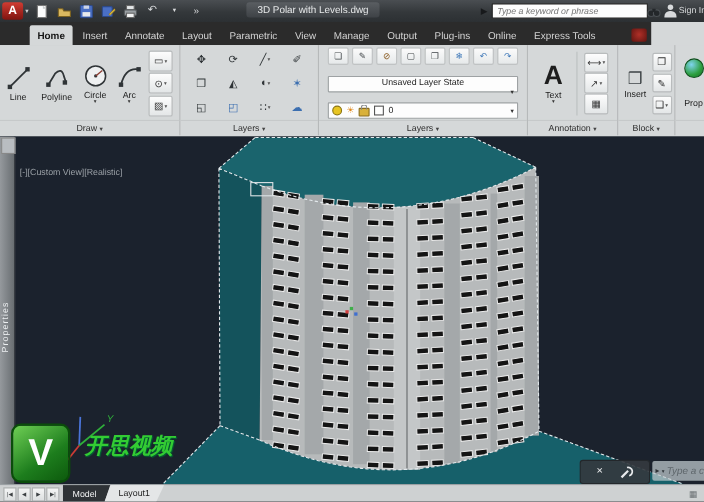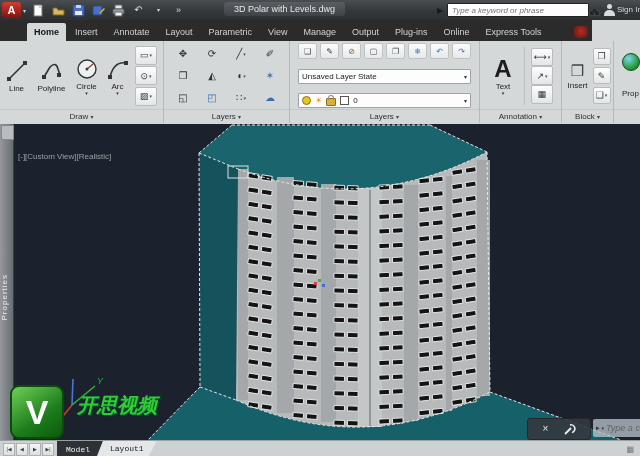--- a/index.html
+++ b/index.html
@@ -89,21 +89,21 @@
     border-radius:2px;display:flex;align-items:center;gap:2px;padding-left:3px;overflow:hidden;}
   #cmd-arrow{font-size:7px;color:#2e3337;}
   #cmd-caret{font-size:5px;color:#2e3337;}
   #cmd-prompt{font-size:9px;font-style:italic;color:#5e666b;white-space:nowrap;}
   
   #statusbar{position:absolute;left:0;top:440px;width:640px;height:16px;background:#ced1d2;
     border-top:1px solid #9aa0a3;display:flex;align-items:stretch;font-size:8px;}
   .nav-btns{display:flex;align-items:center;gap:1px;padding:0 3px;}
   .nav-b{width:10px;height:11px;border:1px solid #aeb1b2;background:linear-gradient(#f4f5f5,#dcdfe0);
     color:#3c4043;font-size:5px;display:flex;align-items:center;justify-content:center;}
-  .mtab{display:flex;align-items:center;padding:0 9px;font-size:8px;font-family:Liberation Mono, monospace;}
+  .mtab{display:flex;align-items:center;padding:0 9px;font-size:8px;}
   .mtab.active{background:#2e3236;color:#f2f3f4;clip-path:polygon(0 0,100% 0,86% 100%,0 100%);padding-right:13px;}
   .mtab.inactive{background:#e4e6e7;color:#1d1d1d;clip-path:polygon(10% 0,100% 0,86% 100%,0 100%);
     margin-left:-6px;padding-left:13px;padding-right:13px;border-bottom:1px solid #9aa0a3;}
   .kbd-ic{margin-left:auto;margin-right:6px;align-self:center;color:#6d7376;font-size:8px;}
 </style>
 </head>
 <body>
 
 <div id="stage">
 
@@ -284,21 +284,21 @@
         <div class="lay-icons" id="layer-tools">
             <span class="lay-ic" style="color: rgb(63, 68, 71);">❏</span>
             <span class="lay-ic" style="color: rgb(63, 68, 71);">✎</span>
             <span class="lay-ic" style="color: rgb(138, 90, 32);">⊘</span>
             <span class="lay-ic" style="color: rgb(63, 68, 71);">▢</span>
             <span class="lay-ic" style="color: rgb(63, 68, 71);">❐</span>
             <span class="lay-ic" style="color: rgb(63, 120, 184);">❄</span>
             <span class="lay-ic" style="color: rgb(63, 120, 184);">↶</span>
             <span class="lay-ic" style="color: rgb(63, 120, 184);">↷</span>
           </div>
-        <div class="combo" style="margin:0 8px;">
+        <div class="combo" style="margin:0 8px;flex-direction:column;">
           <span>Unsaved Layer State</span>
           <span class="car">▾</span>
         </div>
         <div class="combo" style="margin:0 8px;gap:4px;">
           <span style="width:7px;height:7px;border-radius:50%;background:#e8c522;border:1px solid #8a7413;"></span>
           <span style="color:#e08a1e;font-size:8px;">☀</span>
           <span class="lock"></span>
           <span class="swatch"></span>
           <span>0</span>
           <span class="car">▾</span>

